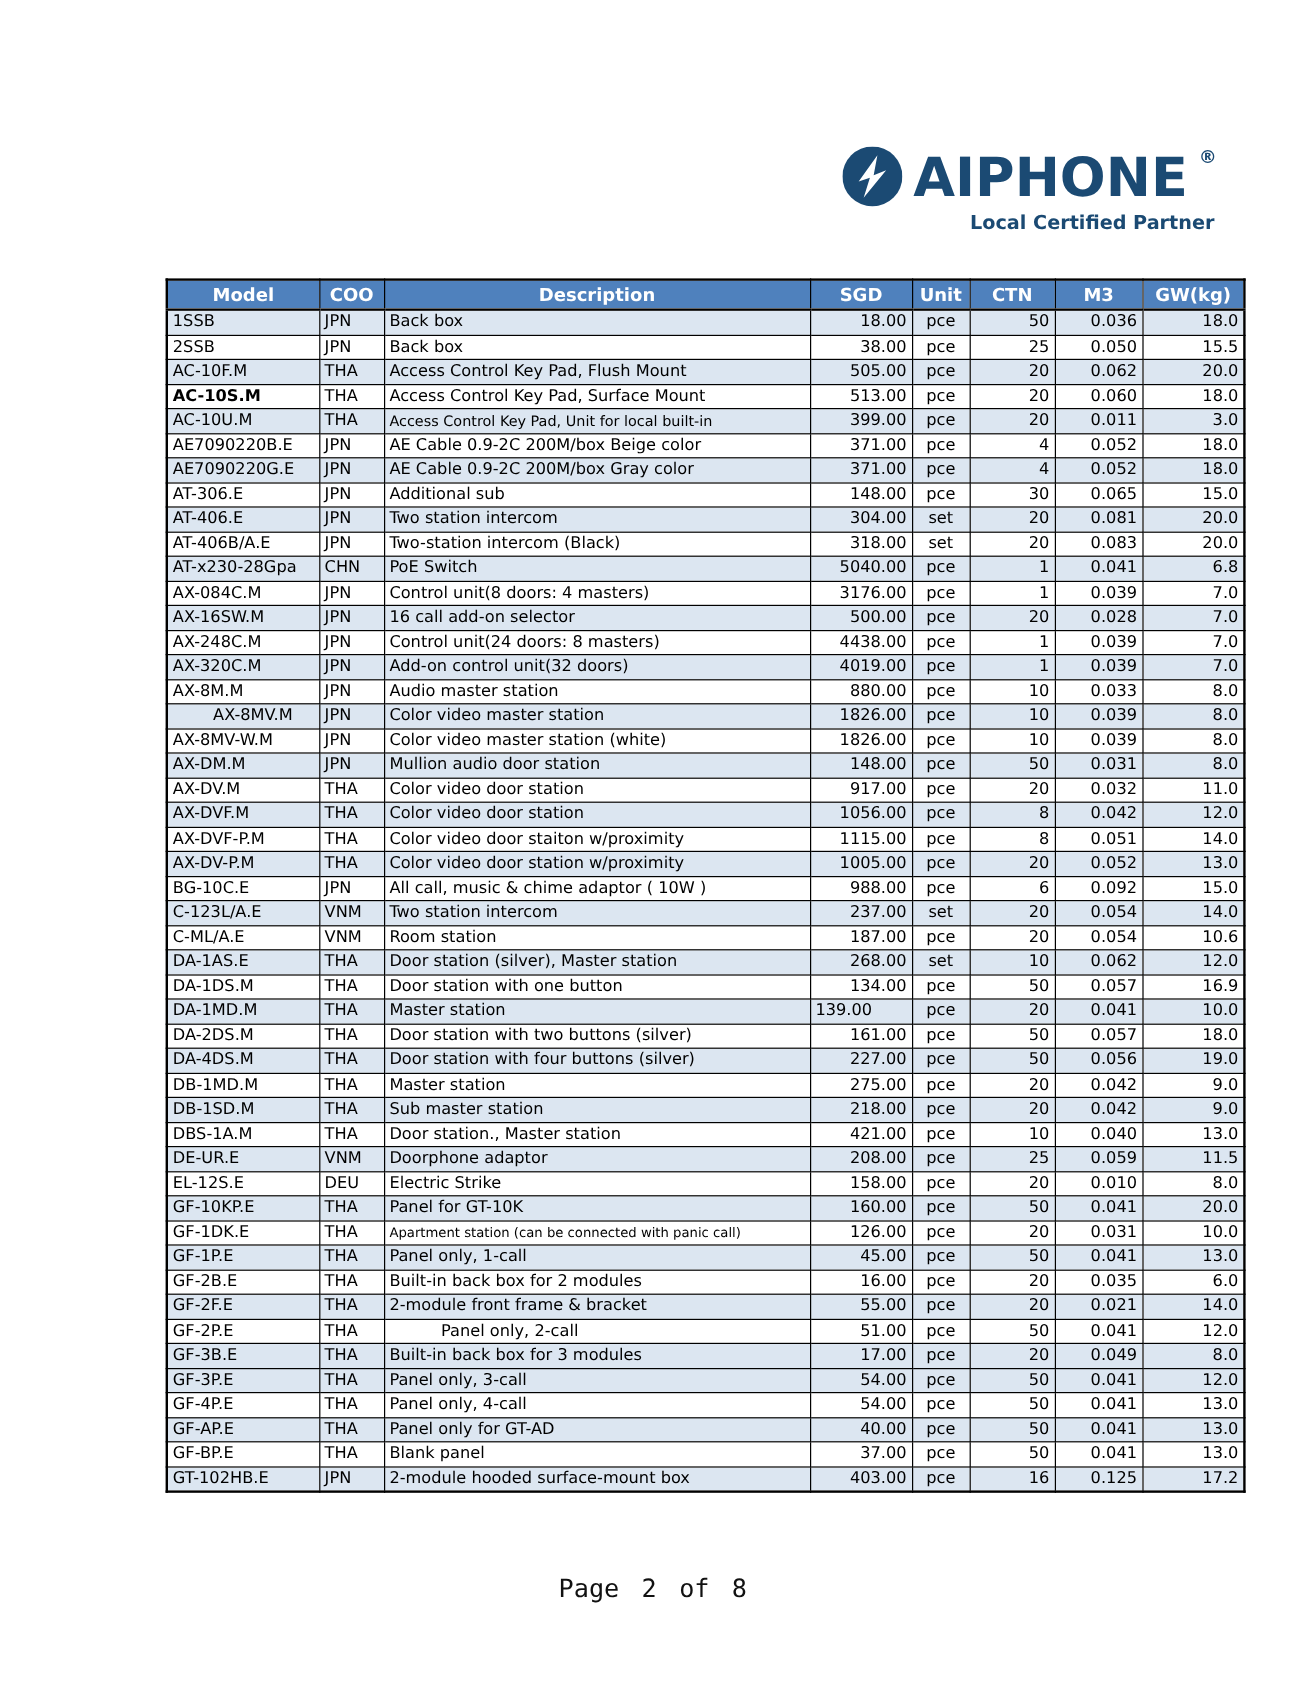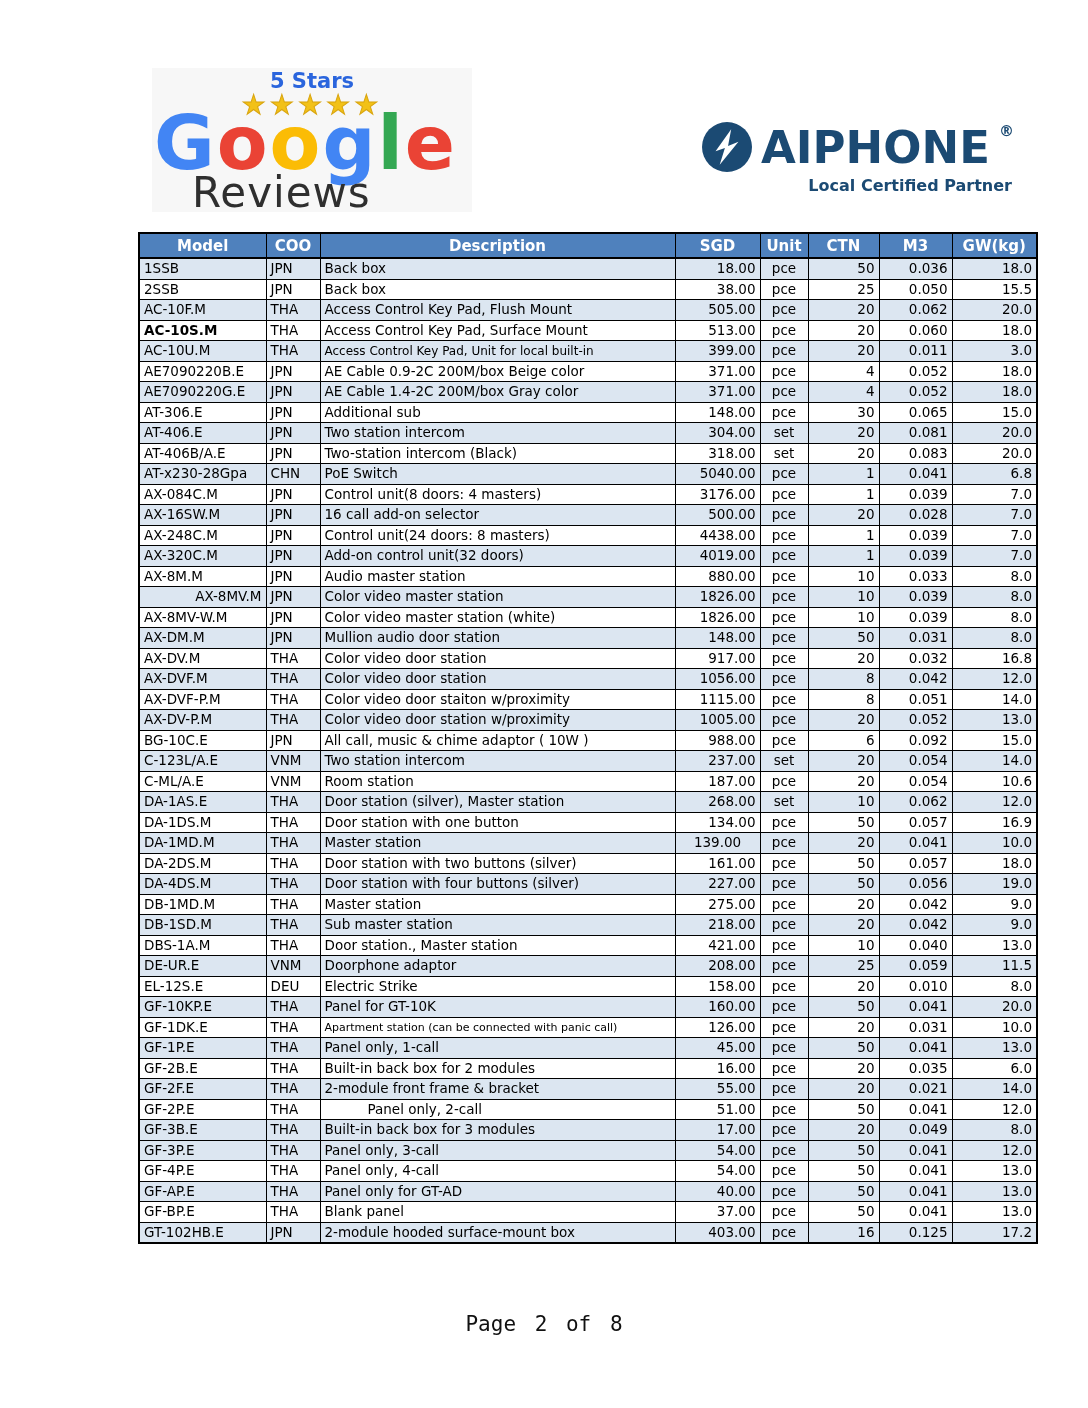--- a/index.html
+++ b/index.html
@@ -48,26 +48,20 @@
   
   .footer{position:absolute;left:0;top:1312px;width:100%;text-align:center;
           font-family:"DejaVu Sans Mono",monospace;font-size:21px;color:#111;
           word-spacing:6px;}
 </style>
 </head>
 <body>
 
 <div class="page">
 
-  <div class="google-logo">
-    <div class="g-stars-label">5 Stars</div>
-    <div class="g-stars">★★★★★</div>
-    <div class="g-word"><span style="color: rgb(66, 133, 244);">G</span><span style="color: rgb(234, 67, 53);">o</span><span style="color: rgb(251, 188, 5);">o</span><span style="color: rgb(66, 133, 244);">g</span><span style="color: rgb(52, 168, 83);">l</span><span style="color: rgb(234, 67, 53);">e</span></div>
-    <div class="g-reviews">Reviews</div>
-  </div>
 
   <div class="aiphone-logo">
     <div class="aiphone-row">
       <svg class="aiphone-mark" width="50" height="50" viewBox="0 0 48 48" aria-hidden="true">
         <circle cx="24" cy="24" r="24" fill="#1b4a73"></circle>
         <path d="M28 7 L13 28 L22 25 L17 41 L35 19 L25 23 Z" fill="#ffffff"></path>
       </svg>
       <span class="aiphone-name">AIPHONE</span>
       <span class="aiphone-reg">®</span>
     </div>
@@ -154,21 +148,21 @@
           <td style="text-align: left;">AE Cable 0.9-2C 200M/box Beige color</td>
           <td style="text-align: right;">371.00</td>
           <td style="text-align: center;">pce</td>
           <td style="text-align: right;">4</td>
           <td style="text-align: right;">0.052</td>
           <td style="text-align: right;">18.0</td>
         </tr>
         <tr class="alt">
           <td style="text-align: left;">AE7090220G.E</td>
           <td style="text-align: left;">JPN</td>
-          <td style="text-align: left;">AE Cable 1.4-2C 200M/box Gray color</td>
+          <td style="text-align: left;">AE Cable 0.9-2C 200M/box Gray color</td>
           <td style="text-align: right;">371.00</td>
           <td style="text-align: center;">pce</td>
           <td style="text-align: right;">4</td>
           <td style="text-align: right;">0.052</td>
           <td style="text-align: right;">18.0</td>
         </tr>
         <tr>
           <td style="text-align: left;">AT-306.E</td>
           <td style="text-align: left;">JPN</td>
           <td style="text-align: left;">Additional sub</td>
@@ -252,21 +246,21 @@
           <td style="text-align: left;">AX-8M.M</td>
           <td style="text-align: left;">JPN</td>
           <td style="text-align: left;">Audio master station</td>
           <td style="text-align: right;">880.00</td>
           <td style="text-align: center;">pce</td>
           <td style="text-align: right;">10</td>
           <td style="text-align: right;">0.033</td>
           <td style="text-align: right;">8.0</td>
         </tr>
         <tr class="alt">
-          <td style="text-align: right; padding-left: 20px;">AX-8MV.M</td>
+          <td style="text-align: center; padding-left: 20px;">AX-8MV.M</td>
           <td style="text-align: left;">JPN</td>
           <td style="text-align: left;">Color video master station</td>
           <td style="text-align: right;">1826.00</td>
           <td style="text-align: center;">pce</td>
           <td style="text-align: right;">10</td>
           <td style="text-align: right;">0.039</td>
           <td style="text-align: right;">8.0</td>
         </tr>
         <tr>
           <td style="text-align: left;">AX-8MV-W.M</td>
@@ -289,21 +283,21 @@
           <td style="text-align: right;">8.0</td>
         </tr>
         <tr>
           <td style="text-align: left;">AX-DV.M</td>
           <td style="text-align: left;">THA</td>
           <td style="text-align: left;">Color video door station</td>
           <td style="text-align: right;">917.00</td>
           <td style="text-align: center;">pce</td>
           <td style="text-align: right;">20</td>
           <td style="text-align: right;">0.032</td>
-          <td style="text-align: right;">16.8</td>
+          <td style="text-align: right;">11.0</td>
         </tr>
         <tr class="alt">
           <td style="text-align: left;">AX-DVF.M</td>
           <td style="text-align: left;">THA</td>
           <td style="text-align: left;">Color video door station</td>
           <td style="text-align: right;">1056.00</td>
           <td style="text-align: center;">pce</td>
           <td style="text-align: right;">8</td>
           <td style="text-align: right;">0.042</td>
           <td style="text-align: right;">12.0</td>
@@ -375,21 +369,21 @@
           <td style="text-align: right;">134.00</td>
           <td style="text-align: center;">pce</td>
           <td style="text-align: right;">50</td>
           <td style="text-align: right;">0.057</td>
           <td style="text-align: right;">16.9</td>
         </tr>
         <tr class="alt">
           <td style="text-align: left;">DA-1MD.M</td>
           <td style="text-align: left;">THA</td>
           <td style="text-align: left;">Master station</td>
-          <td style="text-align: center;">139.00</td>
+          <td style="text-align: left;">139.00</td>
           <td style="text-align: center;">pce</td>
           <td style="text-align: right;">20</td>
           <td style="text-align: right;">0.041</td>
           <td style="text-align: right;">10.0</td>
         </tr>
         <tr>
           <td style="text-align: left;">DA-2DS.M</td>
           <td style="text-align: left;">THA</td>
           <td style="text-align: left;">Door station with two buttons (silver)</td>
           <td style="text-align: right;">161.00</td>

